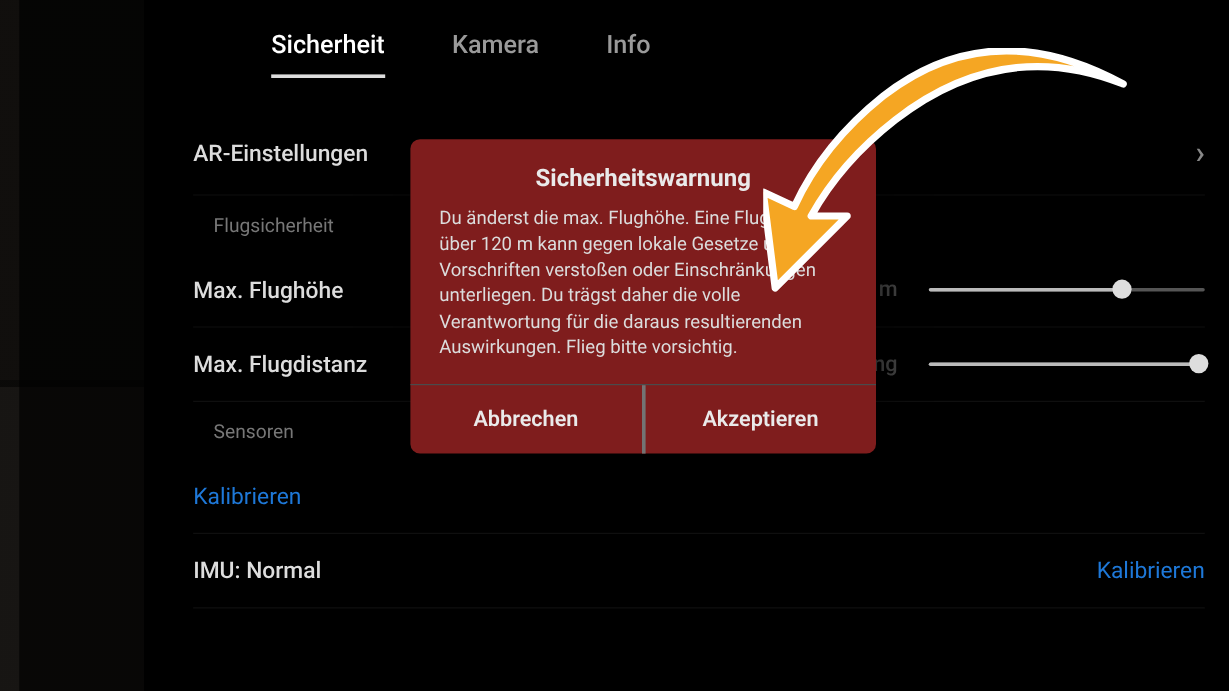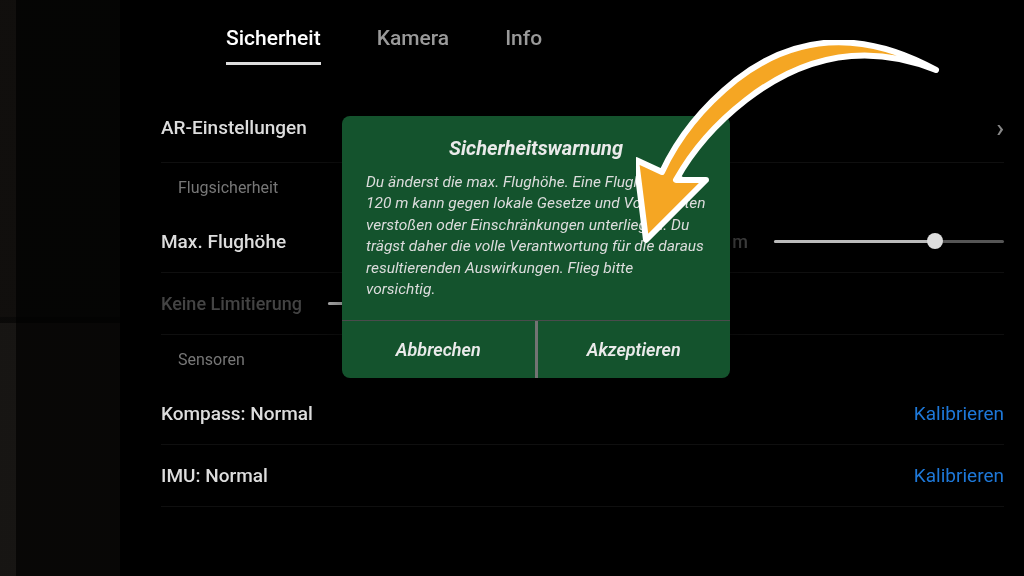--- a/index.html
+++ b/index.html
@@ -39,23 +39,22 @@
   .slider::after {
     content:""; position:absolute; top:-7px; left:var(--p,70%); margin-left:-8px;
     width:16px; height:16px; background:#ddd; border-radius:50%;
   }
   .link { color:#1e78d8; font-size:19px; font-weight:400; cursor:pointer; }
   .status-label { font-size:19px; color:#ddd; }
 
   
   .modal {
     position:absolute; left:326px; top:116px; width:388px;
-    background:#14532d; border-radius:8px; color:#eaeaea;
+    background:#7f1d1d; border-radius:8px; color:#eaeaea;
     box-shadow: 0 8px 40px rgba(0,0,0,0.6);
-    font-style: italic;
   }
   .modal-title { text-align:center; font-size:20px; font-weight:700; padding:20px 20px 12px; }
   .modal-body { font-size:15.5px; line-height:1.38; padding:0 24px 20px; color:#dcdcdc; }
   .modal-actions { display:flex; border-top:1px solid #4a4b4c; }
   .modal-btn {
     flex:1; text-align:center; padding:18px 0; font-size:18px; font-weight:600; cursor:pointer;
   }
   .modal-btn + .modal-btn { border-left:3px solid #737373; }
 
   
@@ -88,30 +87,30 @@
 
     <div class="row">
       <span>Max. Flughöhe</span>
       <div class="slider-wrap">
         <span class="value-faded">m</span>
         <div class="slider" style="--p:70%"></div>
       </div>
     </div>
 
     <div class="row">
+      <span>Max. Flugdistanz</span>
       <div class="slider-wrap">
         <span class="value-faded">Keine Limitierung</span>
         <div class="slider" style="--p:98%"></div>
       </div>
     </div>
 
     <div class="section-label">Sensoren</div>
 
     <div class="row">
-      <span class="status-label">Kompass: Normal</span>
       <span class="link">Kalibrieren</span>
     </div>
 
     <div class="row">
       <span class="status-label">IMU: Normal</span>
       <span class="link">Kalibrieren</span>
     </div>
 
   </div>
 

